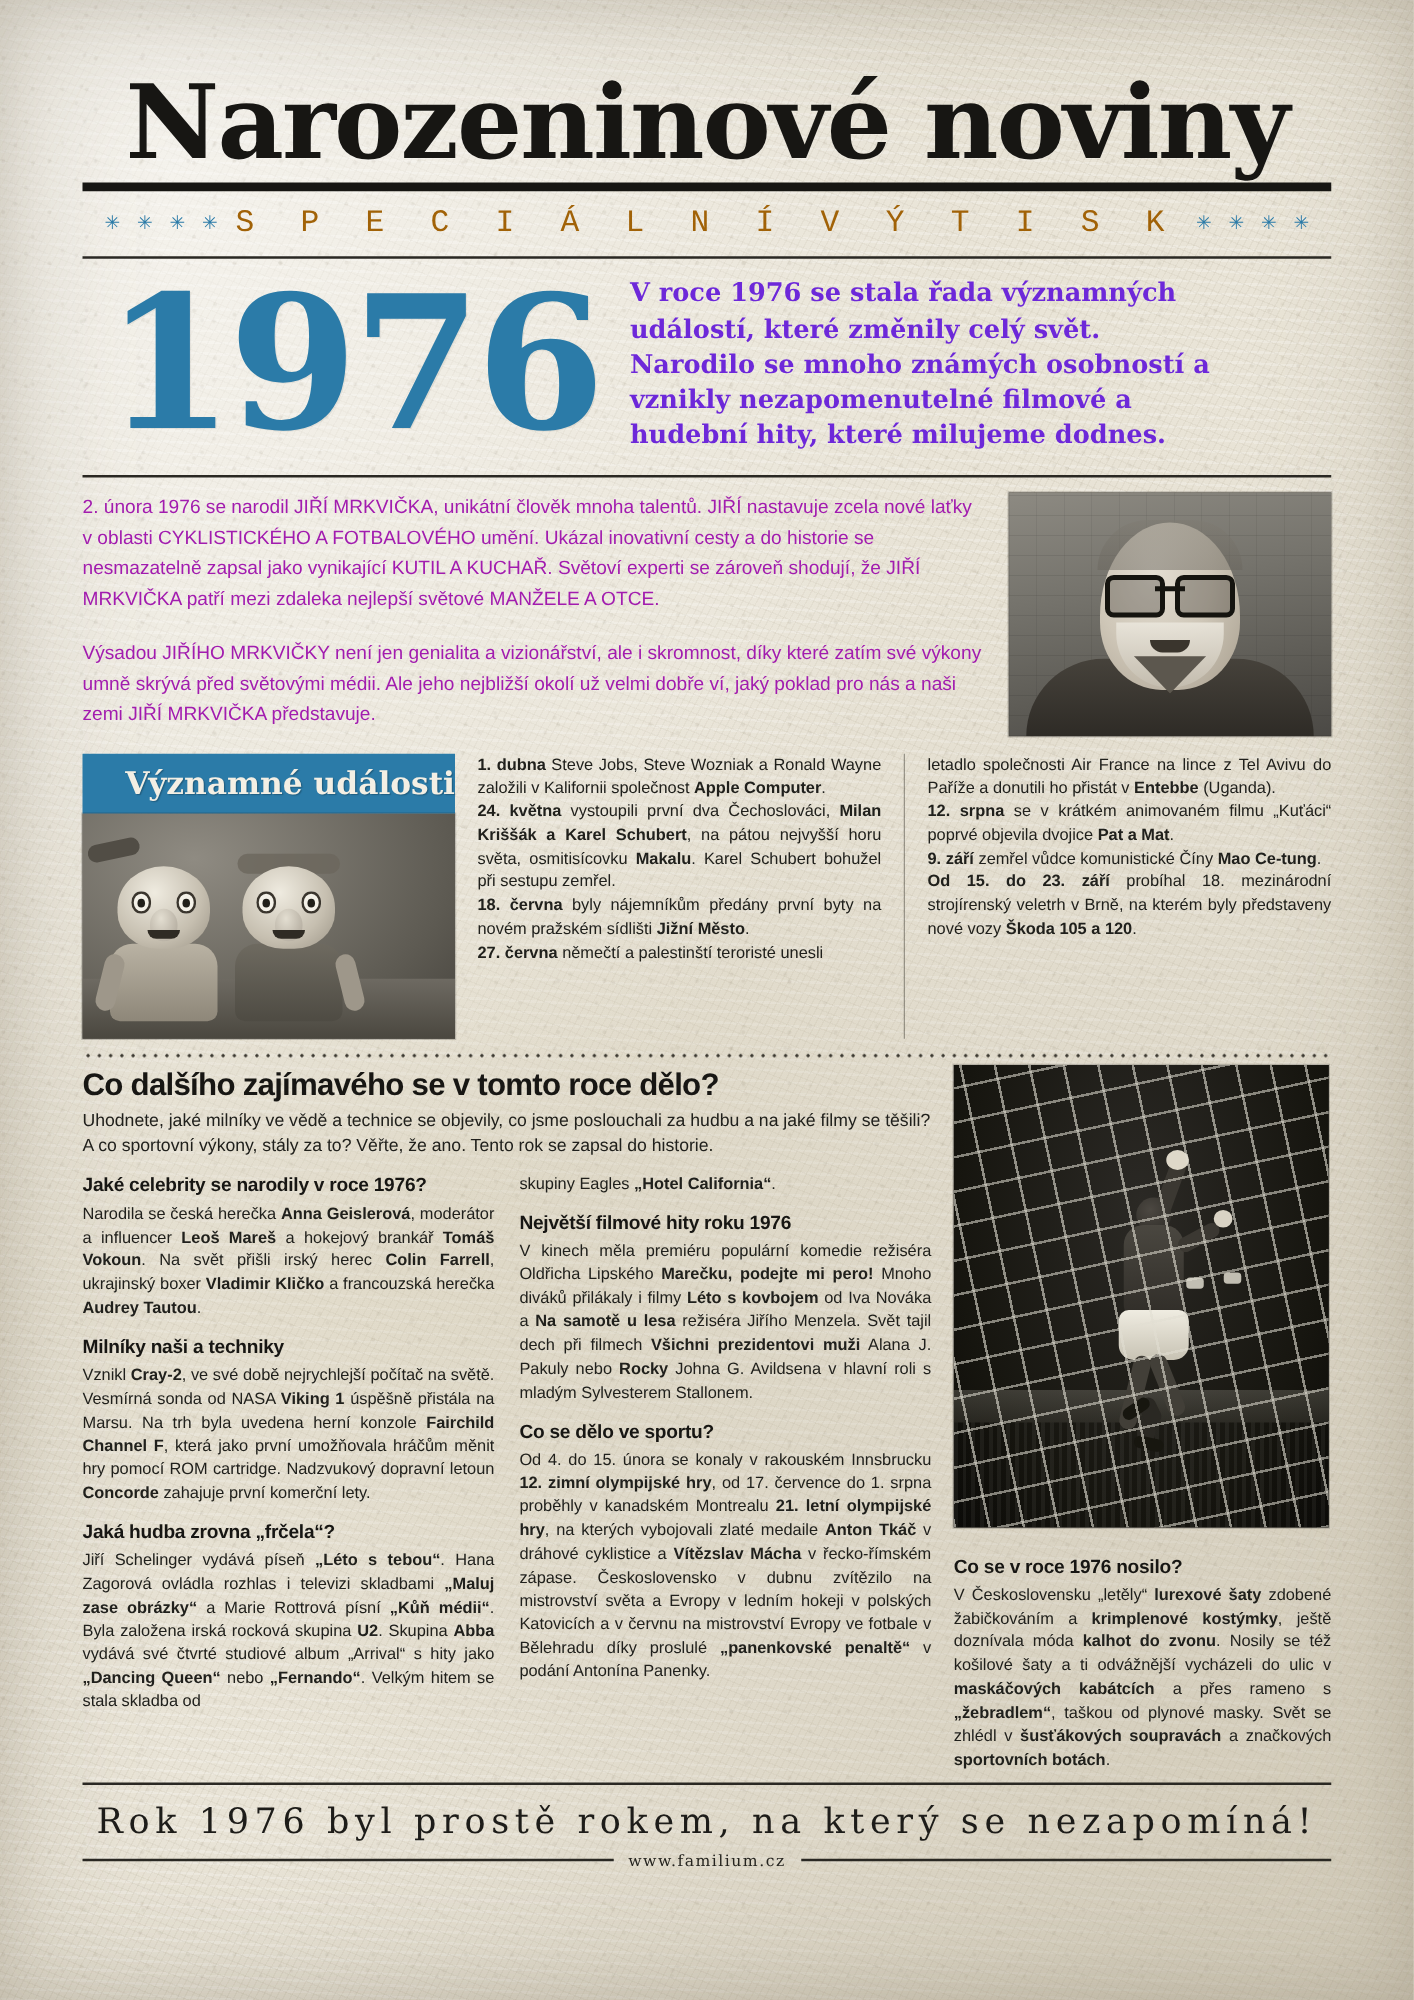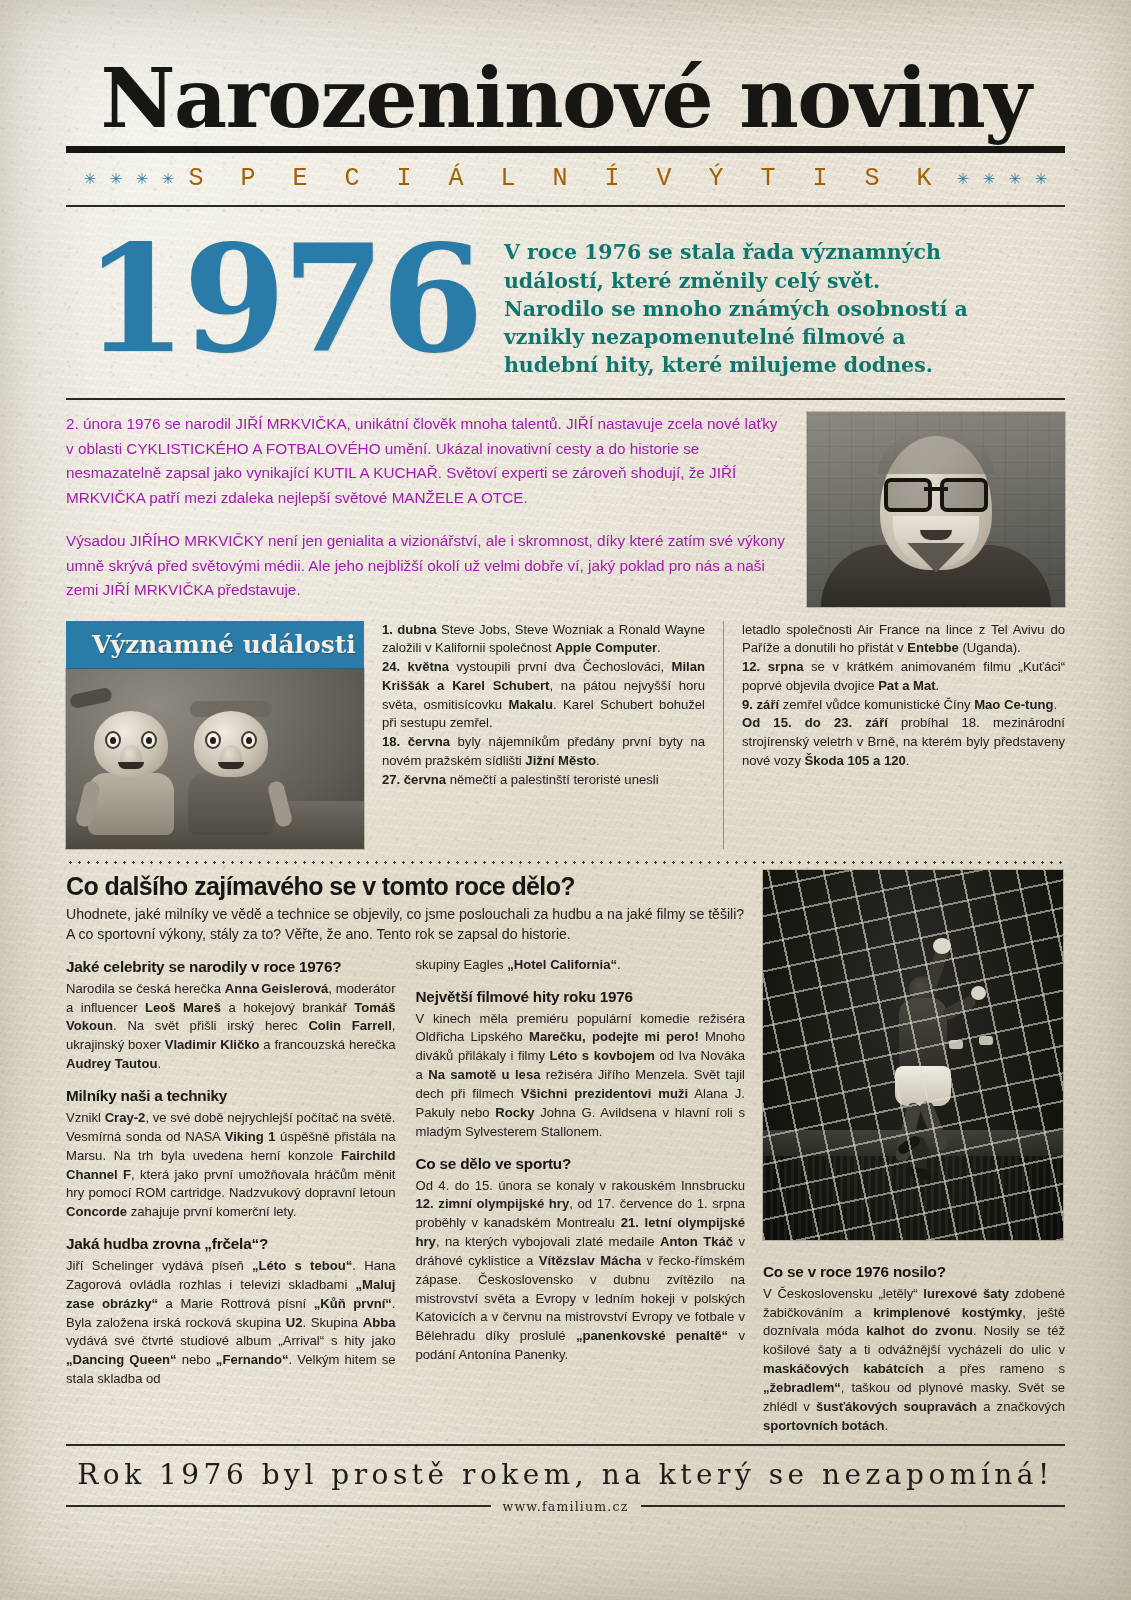--- a/index.html
+++ b/index.html
@@ -80,23 +80,23 @@
     color:#2b7ba8;
     letter-spacing:-4px;
     padding-left:18px;
     text-shadow:1px 1px 0 rgba(0,0,0,.06);
   }
   .hero-lead{
     font-family:"DejaVu Serif",serif;
     font-weight:700;
     font-size:20.5px;
     line-height:1.38;
-    color:#0f766e;
+    color:#6d28d9;
     max-width:470px;
-    margin-top:19px;
+    margin-top:1px;
   }
 
   
   .divider-dbl{border-top:2px solid #2a2823;margin:4px 0 0;}
   .bio{display:flex;gap:20px;padding-top:12px;}
   .bio-text{flex:1;}
   .bio-text p{
     margin:0 0 18px;
     font-size:15.3px;line-height:1.62;color:#a21caf;
   }
@@ -150,21 +150,21 @@
     background:linear-gradient(180deg,#46423b,#2e2b26);
   }
   .pp-collar{
     position:absolute;left:50%;bottom:34px;transform:translateX(-50%);
     width:58px;height:30px;background:#5c574e;
     clip-path:polygon(0 0,100% 0,50% 100%);
   }
 
   
   .events{display:flex;gap:18px;padding-top:14px;}
-  .events-left{flex:0 0 298px;}
+  .events-left{flex:0 0 298px;text-align:right;}
   .events-banner{
     background:#2b7ba8;color:#f3efe4;
     font-family:"DejaVu Serif",serif;font-weight:700;
     font-size:25px;padding:9px 0 10px 26px;
     text-shadow:1px 1px 1px rgba(0,0,0,.25);
     box-sizing:border-box;
   }
   .photo-puppets{width:298px;height:180px;position:relative;overflow:hidden;background:#5a564e;}
   .pu-bg{position:absolute;inset:0;background:
      radial-gradient(ellipse at 30% 20%,#8f8b82,#5d5a52 70%,#45423c 100%);}
@@ -388,21 +388,21 @@
     <div class="mainsec-left">
       <div class="sec-title">Co dalšího zajímavého se v tomto roce dělo?</div>
       <div class="sec-intro">Uhodnete, jaké milníky ve vědě a technice se objevily, co jsme poslouchali za hudbu a na jaké filmy se těšili? A co sportovní výkony, stály za to? Věřte, že ano. Tento rok se zapsal do historie.</div>
       <div class="cols">
         <div class="col">
           <h4>Jaké celebrity se narodily v roce 1976?</h4>
           <p>Narodila se česká herečka <b>Anna Geislerová</b>, moderátor a influencer <b>Leoš Mareš</b> a hokejový brankář <b>Tomáš Vokoun</b>. Na svět přišli irský herec <b>Colin Farrell</b>, ukrajinský boxer <b>Vladimir Kličko</b> a francouzská herečka <b>Audrey Tautou</b>.</p>
           <h4>Milníky naši a techniky</h4>
           <p>Vznikl <b>Cray-2</b>, ve své době nejrychlejší počítač na světě. Vesmírná sonda od NASA <b>Viking 1</b> úspěšně přistála na Marsu. Na trh byla uvedena herní konzole <b>Fairchild Channel F</b>, která jako první umožňovala hráčům měnit hry pomocí ROM cartridge. Nadzvukový dopravní letoun <b>Concorde</b> zahajuje první komerční lety.</p>
           <h4>Jaká hudba zrovna „frčela“?</h4>
-          <p>Jiří Schelinger vydává píseň <b>„Léto s tebou“</b>. Hana Zagorová ovládla rozhlas i televizi skladbami <b>„Maluj zase obrázky“</b> a Marie Rottrová písní <b>„Kůň první“</b>. Byla založena irská rocková skupina <b>U2</b>. Skupina <b>Abba</b> vydává své čtvrté studiové album „Arrival“ s hity jako <b>„Dancing Queen“</b> nebo <b>„Fernando“</b>. Velkým hitem se stala skladba od</p>
+          <p>Jiří Schelinger vydává píseň <b>„Léto s tebou“</b>. Hana Zagorová ovládla rozhlas i televizi skladbami <b>„Maluj zase obrázky“</b> a Marie Rottrová písní <b>„Kůň médii“</b>. Byla založena irská rocková skupina <b>U2</b>. Skupina <b>Abba</b> vydává své čtvrté studiové album „Arrival“ s hity jako <b>„Dancing Queen“</b> nebo <b>„Fernando“</b>. Velkým hitem se stala skladba od</p>
         </div>
         <div class="col">
           <p>skupiny Eagles <b>„Hotel California“</b>.</p>
           <h4>Největší filmové hity roku 1976</h4>
           <p>V kinech měla premiéru populární komedie režiséra Oldřicha Lipského <b>Marečku, podejte mi pero!</b> Mnoho diváků přilákaly i filmy <b>Léto s kovbojem</b> od Iva Nováka a <b>Na samotě u lesa</b> režiséra Jiřího Menzela. Svět tajil dech při filmech <b>Všichni prezidentovi muži</b> Alana J. Pakuly nebo <b>Rocky</b> Johna G. Avildsena v hlavní roli s mladým Sylvesterem Stallonem.</p>
           <h4>Co se dělo ve sportu?</h4>
           <p>Od 4. do 15. února se konaly v rakouském Innsbrucku <b>12. zimní olympijské hry</b>, od 17. července do 1. srpna proběhly v kanadském Montrealu <b>21. letní olympijské hry</b>, na kterých vybojovali zlaté medaile <b>Anton Tkáč</b> v dráhové cyklistice a <b>Vítězslav Mácha</b> v řecko-římském zápase. Československo v dubnu zvítězilo na mistrovství světa a Evropy v ledním hokeji v polských Katovicích a v červnu na mistrovství Evropy ve fotbale v Bělehradu díky proslulé <b>„panenkovské penaltě“</b> v podání Antonína Panenky.</p>
         </div>
       </div>
     </div>

